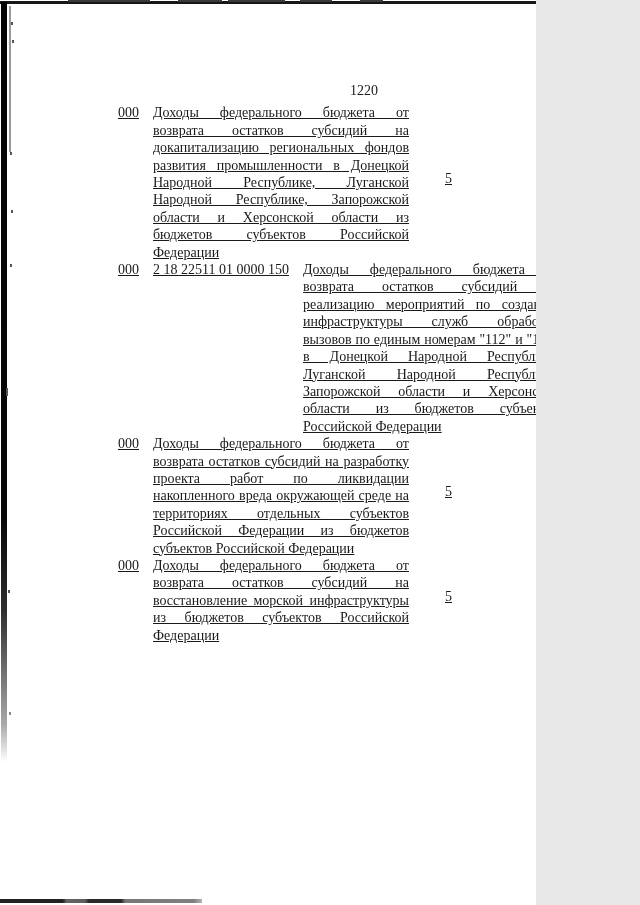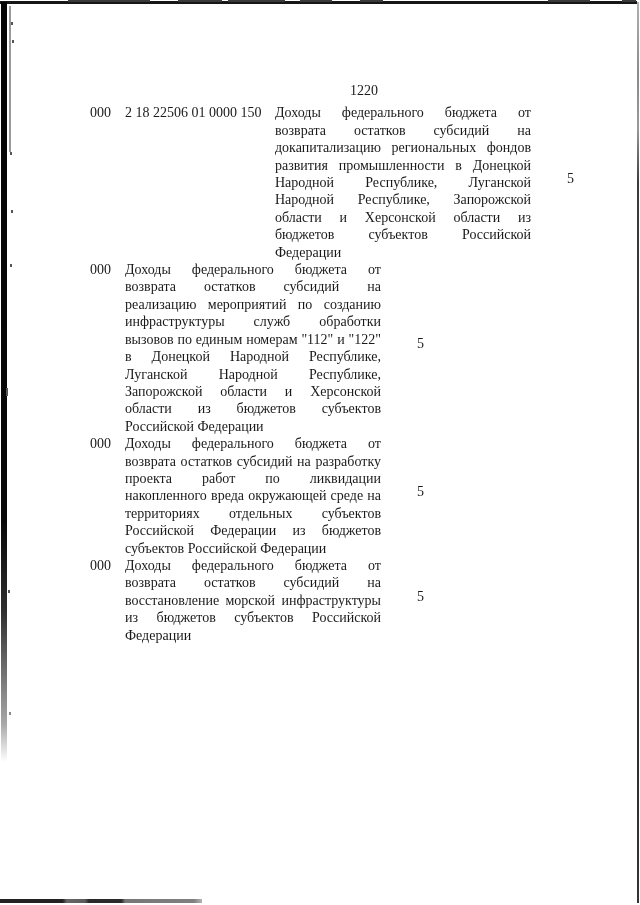--- a/index.html
+++ b/index.html
@@ -2,21 +2,21 @@
 <html><head>
 <meta charset="utf-8">
 <style>
   html, body {
     margin: 0;
     padding: 0;
     background: #e8e8e8;
   }
   .page {
     position: relative;
-    width: 640px;
+    width: 536px;
     height: 905px;
     background: #ffffff;
     overflow: hidden;
     font-family: "Liberation Serif", "DejaVu Serif", serif;
     font-size: 14px;
     line-height: 17.4px;
     color: #1a1a1a;
   }
   
   .artifact { position: absolute; }
@@ -74,21 +74,22 @@
     padding-top: 82px;
   }
   .page-number {
     margin-left: 350px;
     margin-bottom: 5px;
     width: 40px;
   }
   .row {
     display: flex;
     align-items: flex-start;
-    padding-left: 90px;
+    padding-left: 118px;
+    text-decoration: underline;
   }
   .cell-admin {
     width: 35px;
     white-space: nowrap;
     flex: none;
   }
   .cell-code {
     width: 150px;
     white-space: nowrap;
     flex: none;
@@ -130,27 +131,27 @@
   <div class="artifact speck s6"></div>
   <div class="artifact speck s7"></div>
   <div class="artifact speck s8"></div>
 
   <div class="content">
 
     <div class="page-number">1220</div>
 
     <div class="row">
       <div class="cell-admin">000</div>
-      <div class="cell-code">2 18 22506 01 0000 150</div>
       <div class="cell-desc">Доходы федерального бюджета от возврата остатков субсидий на докапитализацию региональных фондов развития промышленности в Донецкой Народной Республике, Луганской Народной Республике, Запорожской области и Херсонской области из бюджетов субъектов Российской Федерации</div>
       <div class="cell-note">5</div>
     </div>
 
     <div class="row">
       <div class="cell-admin">000</div>
+      <div class="cell-code">2 18 22511 01 0000 150</div>
       <div class="cell-desc">Доходы федерального бюджета от возврата остатков субсидий на реализацию мероприятий по созданию инфраструктуры служб обработки вызовов по единым номерам "112" и "122" в Донецкой Народной Республике, Луганской Народной Республике, Запорожской области и Херсонской области из бюджетов субъектов Российской Федерации</div>
       <div class="cell-note">5</div>
     </div>
 
     <div class="row">
       <div class="cell-admin">000</div>
       <div class="cell-desc">Доходы федерального бюджета от возврата остатков субсидий на разработку проекта работ по ликвидации накопленного вреда окружающей среде на территориях отдельных субъектов Российской Федерации из бюджетов субъектов Российской Федерации</div>
       <div class="cell-note">5</div>
     </div>
 

